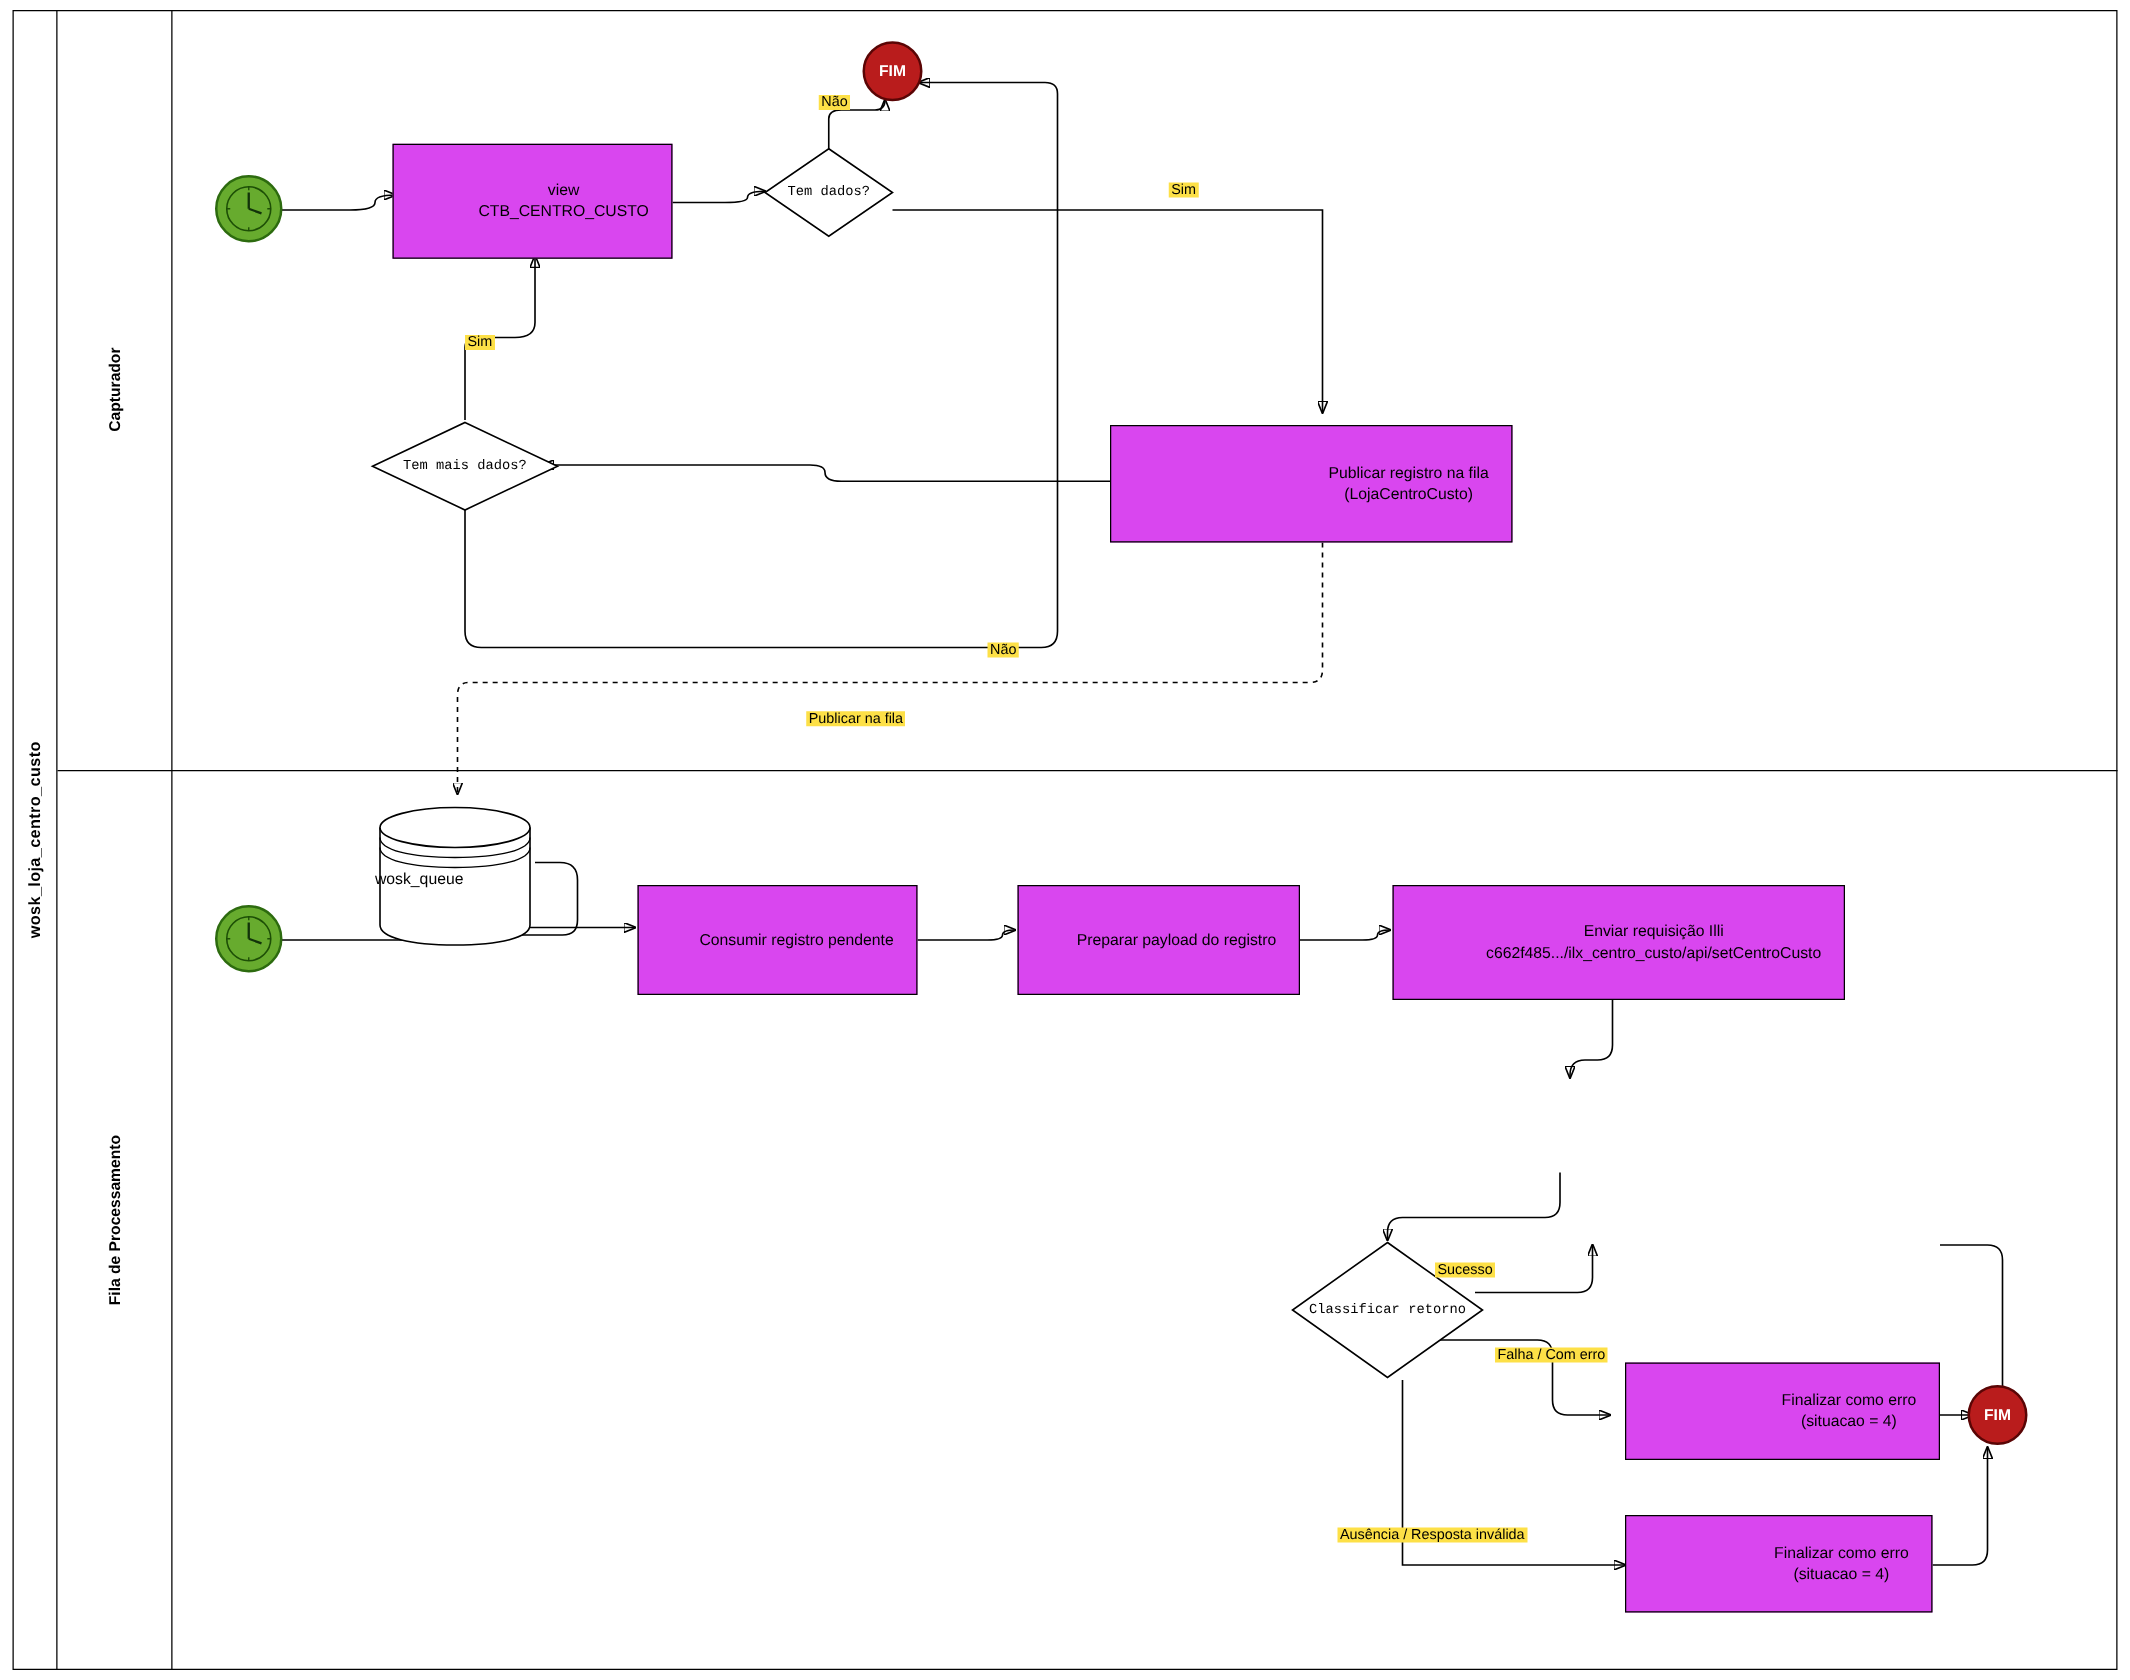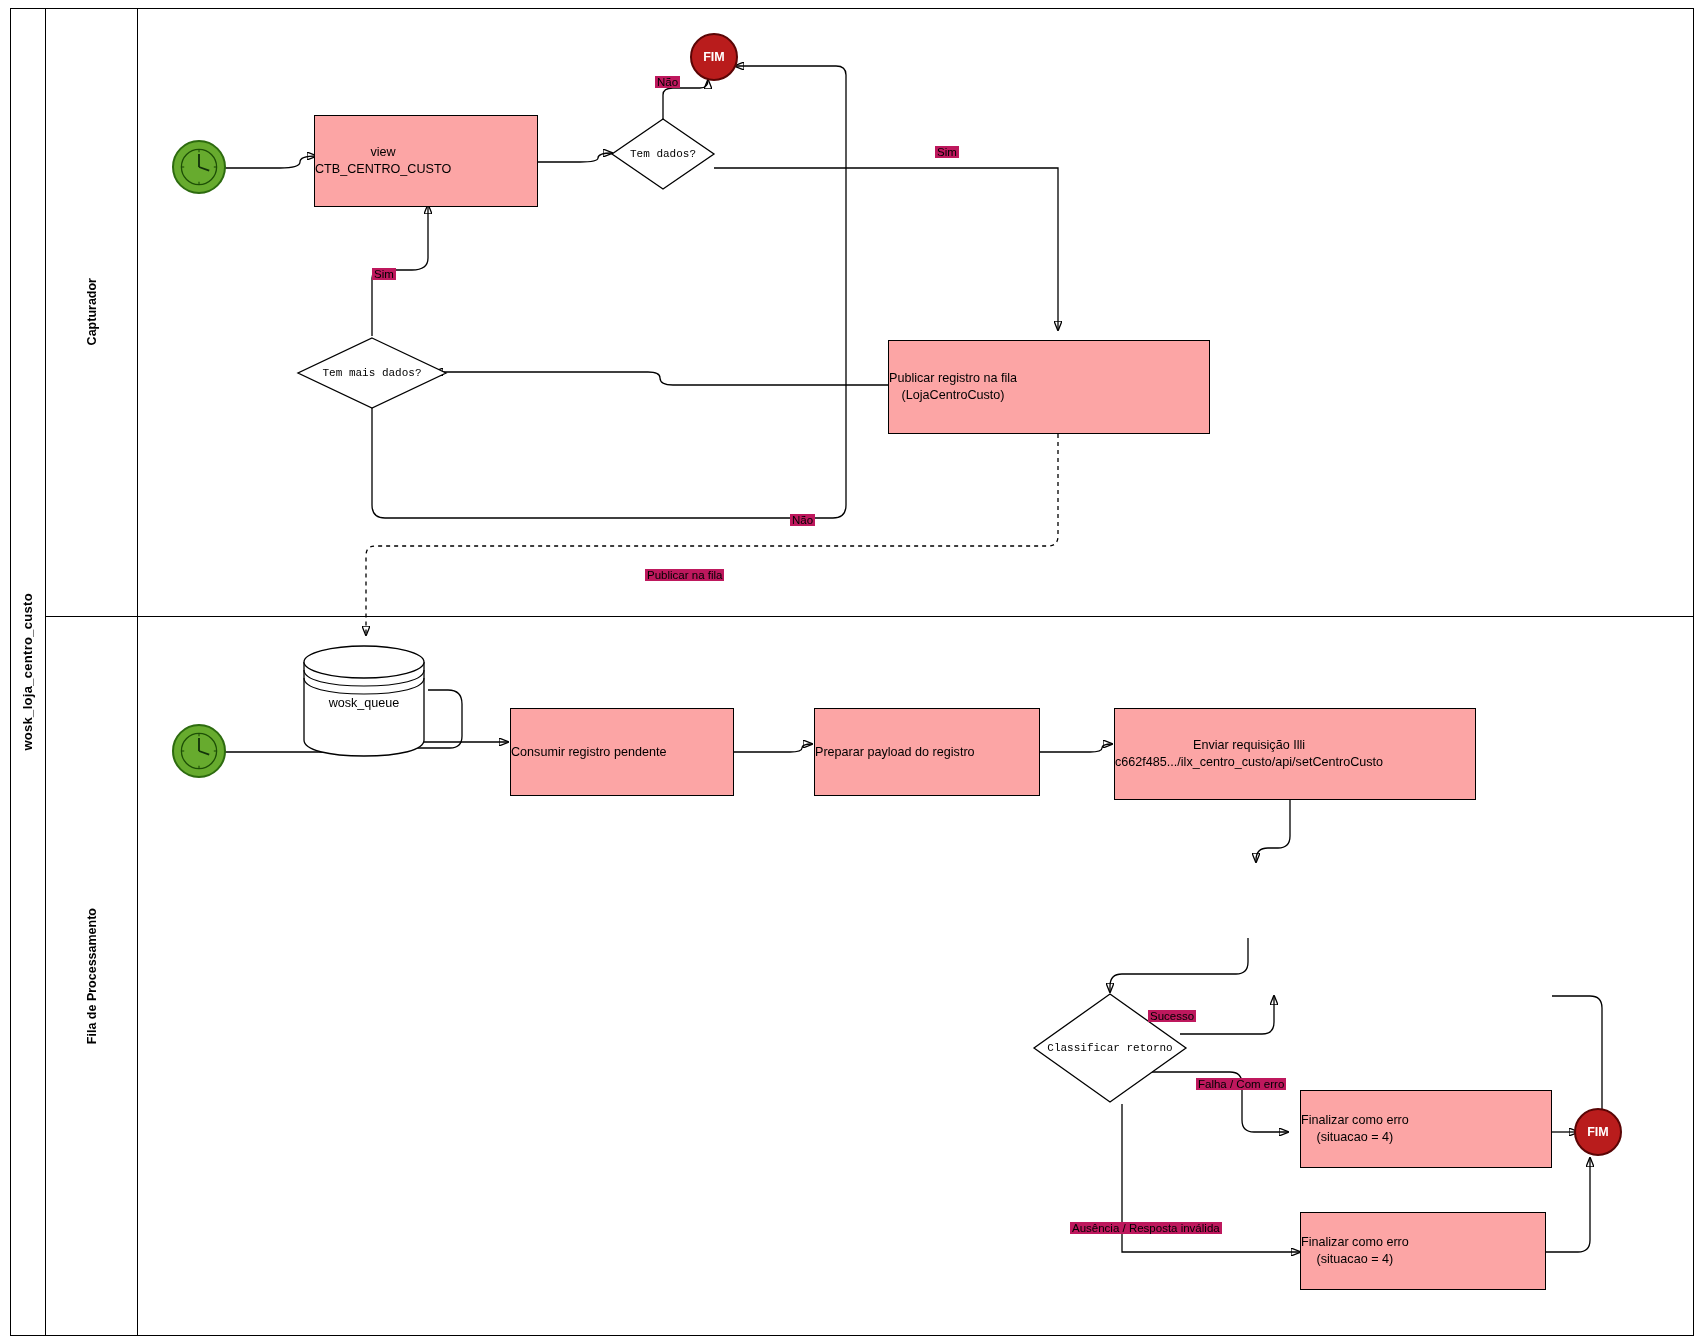--- a/index.html
+++ b/index.html
@@ -59,27 +59,27 @@
     position: absolute;
     left: 46px; top: 616px;
     width: 1648px; height: 0;
     border-top: 1.6px solid #000;
   }
 
   
   .node {
     position: absolute;
     border: 1.3px solid #000;
-    background: #fca5a5;
-    display: flex; align-items: center; justify-content: flex-start;
+    background: #d946ef;
+    display: flex; align-items: center; justify-content: flex-end;
     text-align: center;
     font-size: 12.6px;
     color: #000;
     line-height: 1.35;
-    padding: 4px 0;
+    padding: 4px 18px;
   }
   .node .l2 { display: block; }
 
   .event {
     position: absolute;
     border-radius: 50%;
     display: flex; align-items: center; justify-content: center;
   }
   .event-start {
     background: #67AB2E;
@@ -108,32 +108,31 @@
     white-space: nowrap;
     color: #000;
     font-family: Liberation Mono, monospace;
   }
 
   .cyl { position: absolute; }
   .cyl .cyl-text {
     position: absolute;
     left: 0; right: 0;
     top: 56px;
-    text-align: center;
     font-size: 12.6px;
     color: #000;
   }
 
   
   .elabel {
     position: absolute;
     font-size: 11.5px;
     color: #000;
     white-space: nowrap;
-    background: #be185d;
+    background: #fde047;
     padding: 0 2px;
     text-align: center;
   }
 
   svg.edges {
     position: absolute;
     left: 0; top: 0;
     width: 1704px; height: 1344px;
     pointer-events: none;
   }

